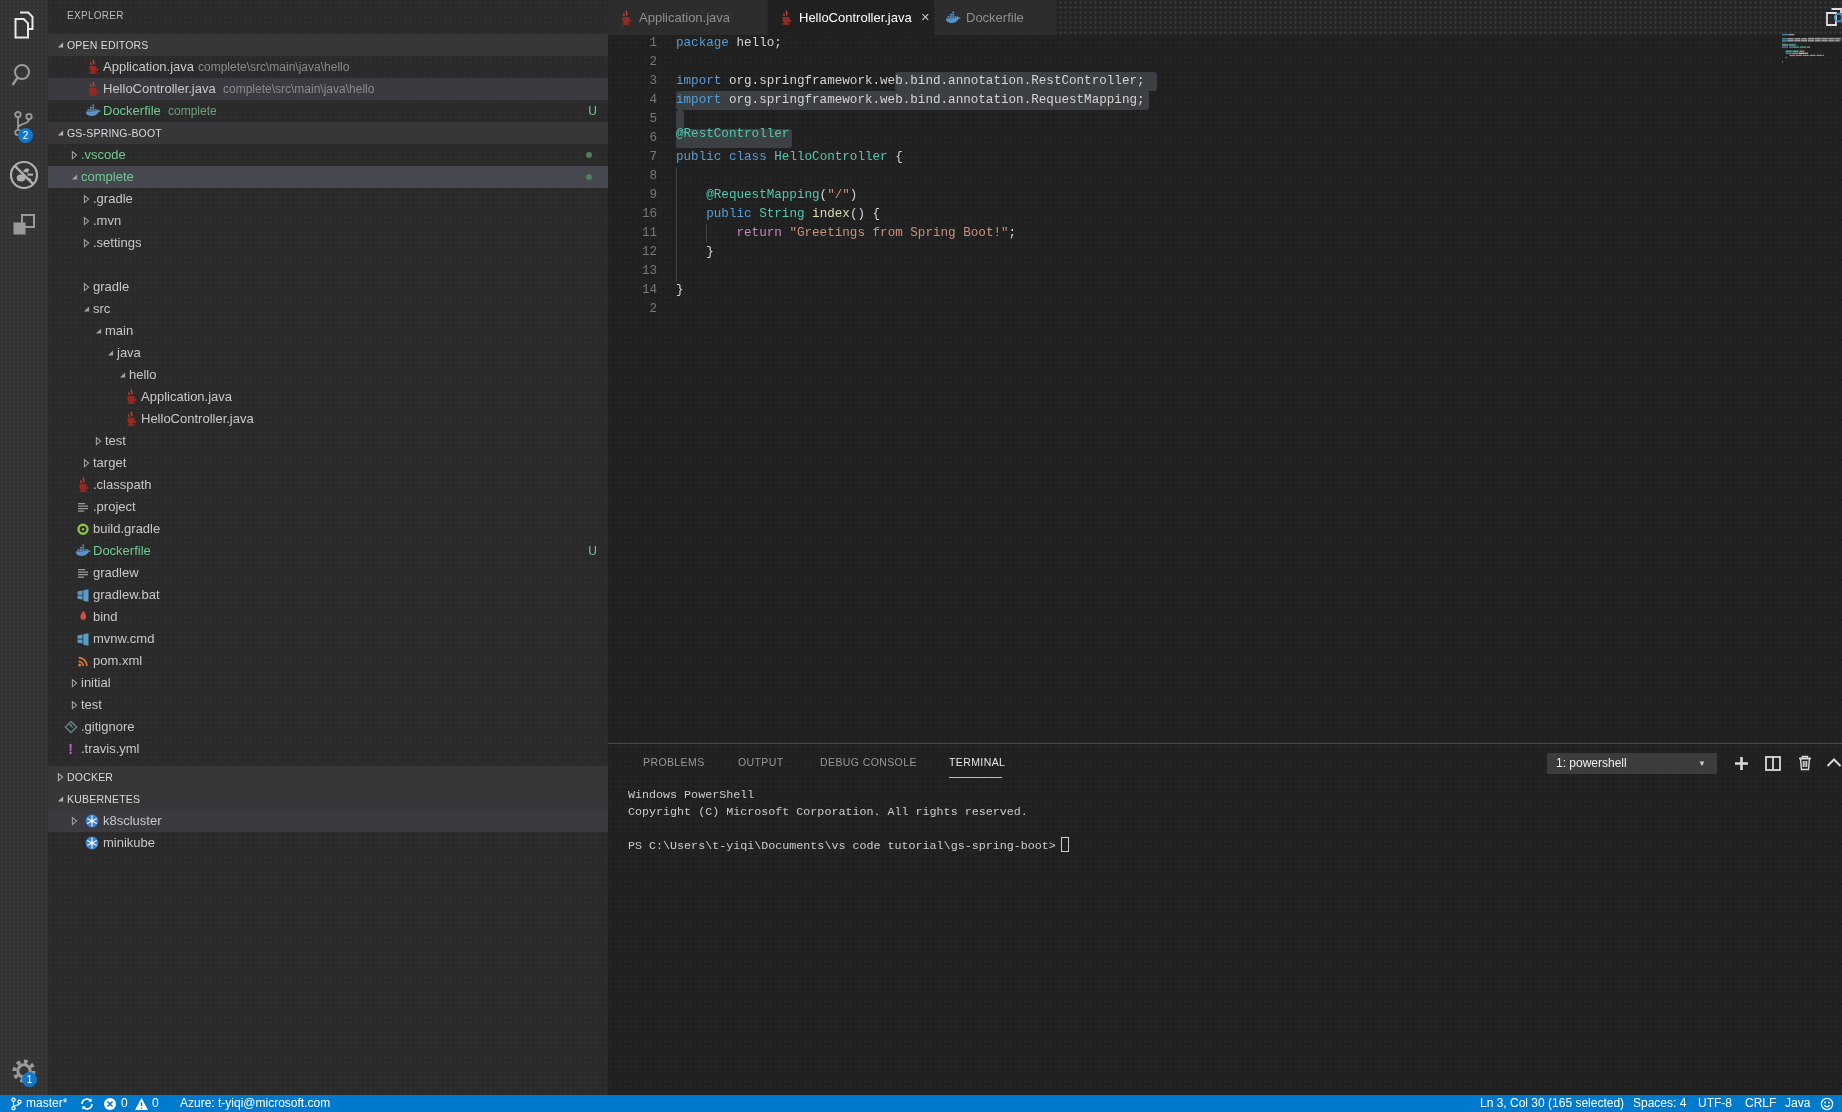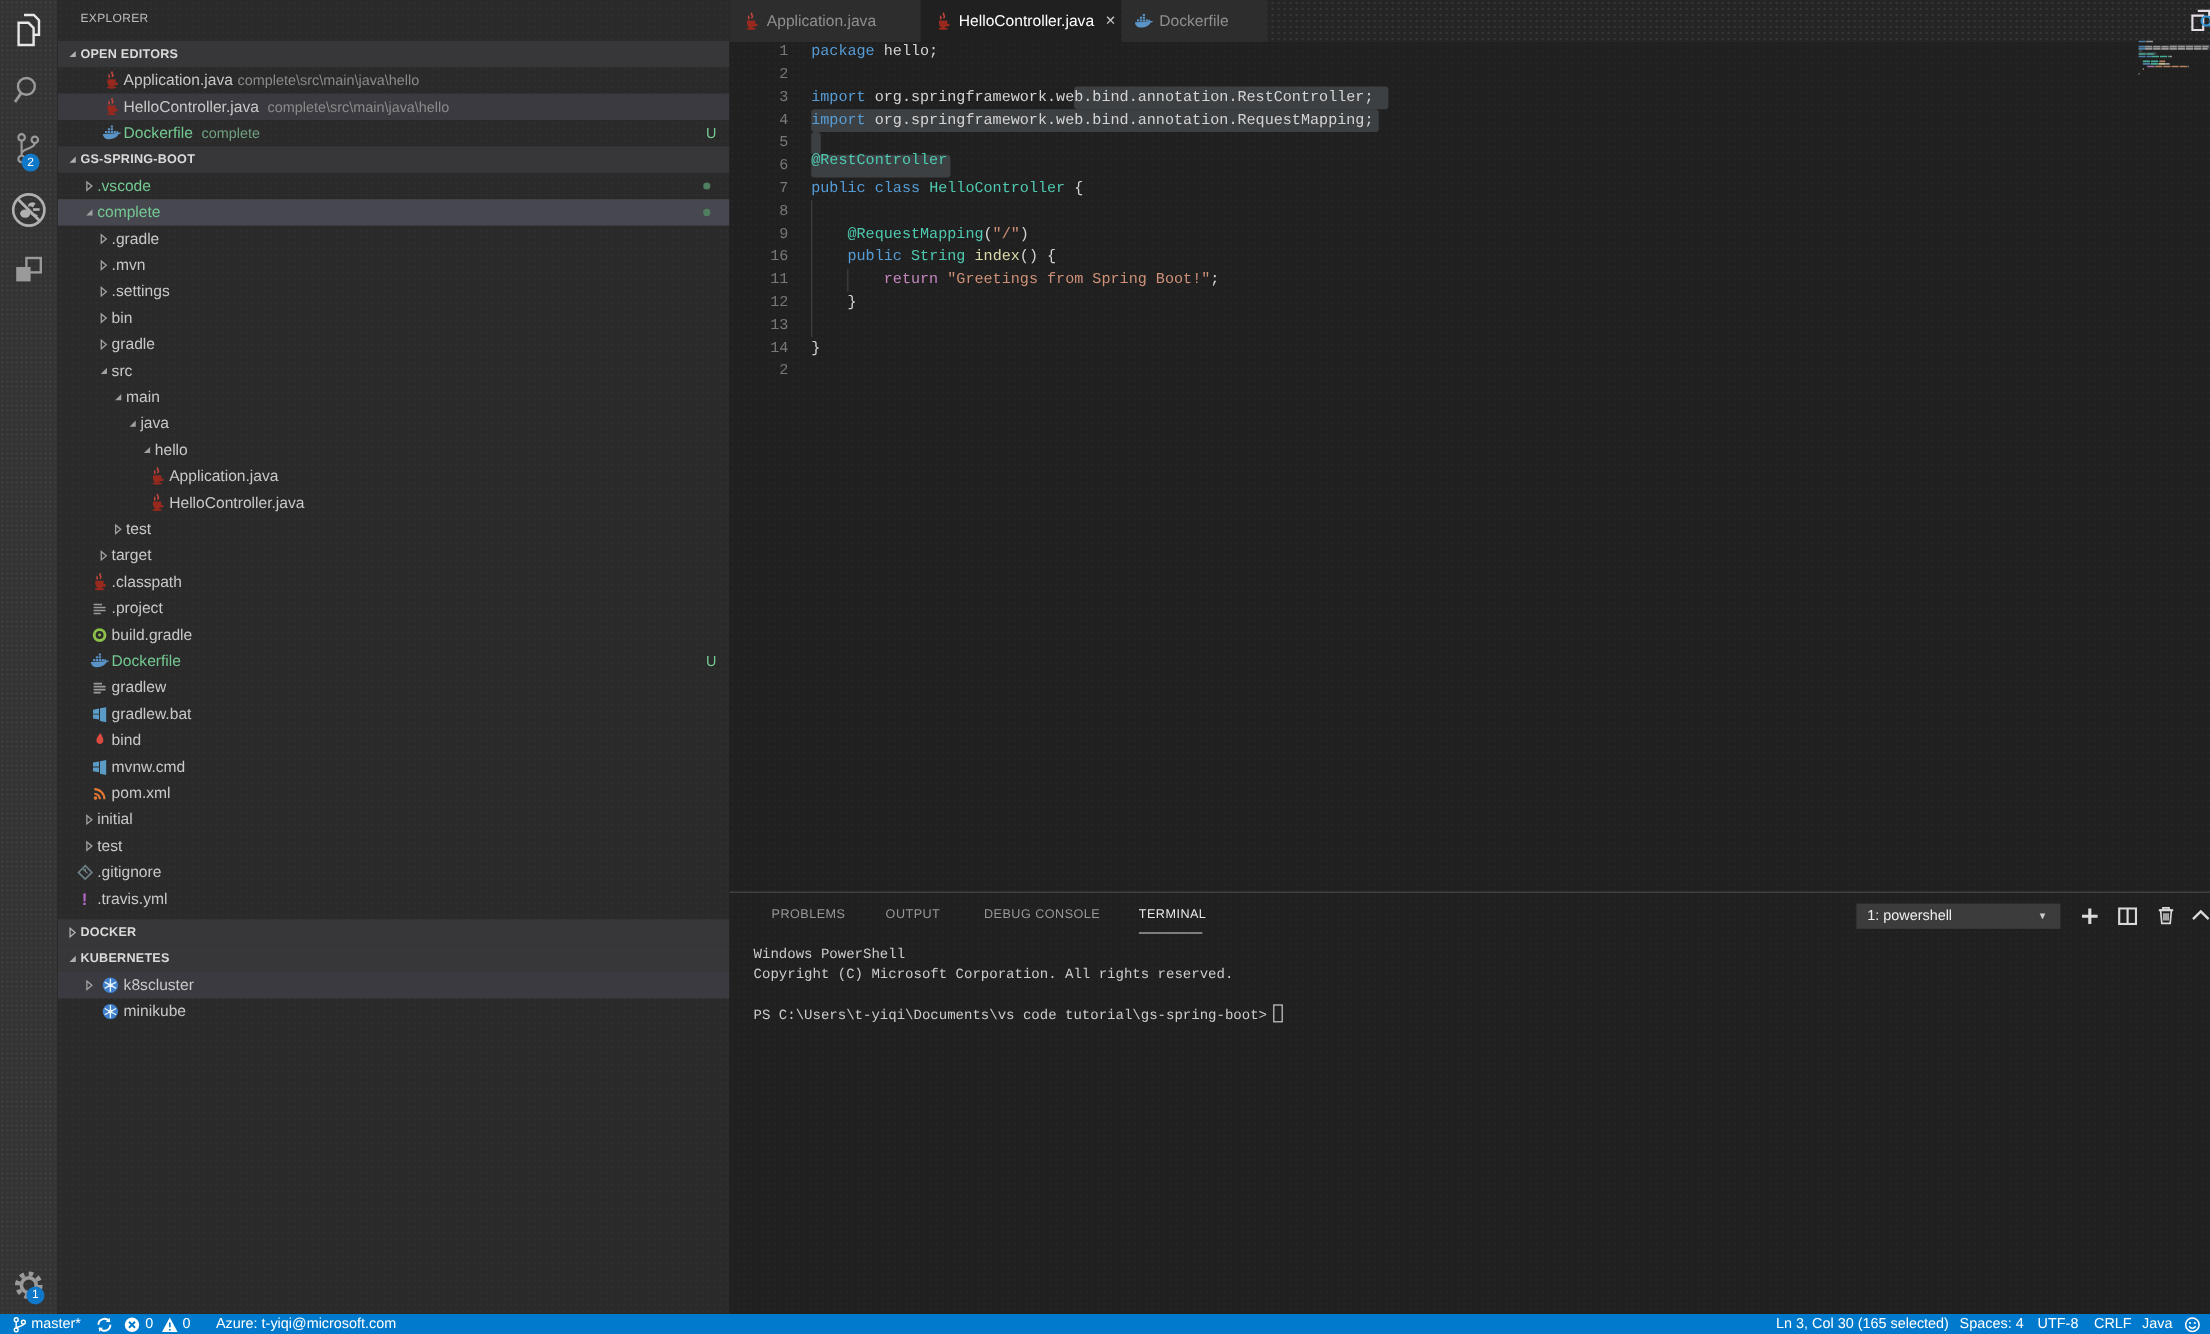--- a/index.html
+++ b/index.html
@@ -5,21 +5,21 @@
   body { font-family:"Liberation Sans", sans-serif; position:relative; }
   .abs { position:absolute; }
   
   #activitybar { left:0; top:0; width:48px; height:1095px; background:#333333; background-image:radial-gradient(circle, #3b3b3b 1px, transparent 1.3px); background-size:4px 4px; }
   .ab-item { position:absolute; left:0; width:48px; height:50px; display:flex; align-items:center; justify-content:center; }
   .badge { position:absolute; border-radius:50%; background:#1078c8; color:#fff; font-size:10px; display:flex; align-items:center; justify-content:center; }
   
   #sidebar { left:48px; top:0; width:560px; height:1111px; background:#2a2a2b; background-image:radial-gradient(circle, #2f2f30 1px, transparent 1.2px); background-size:5px 5px; overflow:hidden; }
   #sidebar .title { position:absolute; left:19px; top:10px; font-size:10px; letter-spacing:0.3px; color:#bdbdbd; }
   .row { position:absolute; left:0; width:560px; height:22px; line-height:22px; font-size:13px; color:#c8c8c8; white-space:nowrap; }
-  .hdr { background:#37373a; font-weight:bold; font-size:10.5px; color:#dadada; letter-spacing:0.2px;text-align:right; }
+  .hdr { background:#37373a; font-weight:normal; font-size:10.5px; color:#dadada; letter-spacing:0.2px;text-align:right; }
   .sel { background:#3a3a40; }
   .sel2 { background:#47474f; }
   .green { color:#73c991; }
   .dim { color:#8b8b8b; }
   .dimg { color:#6f9f7e; }
   .tw { position:absolute; top:5px; }
   .icon16 { position:absolute; top:3px; width:16px; height:16px; }
   .u-badge { position:absolute; right:11px; top:0; color:#73c991; font-size:12px; }
   .gdot { position:absolute; right:16px; top:8px; width:6px; height:6px; border-radius:50%; background:#507e5e; }
   
@@ -179,26 +179,20 @@
       <svg class="tw" style="left:33px" width="10" height="12" viewBox="0 0 10 12">
         <path d="M3.4 2.6l4.2 3.5-4.2 3.5z" fill="none" stroke="#a0a0a0" stroke-width="1.1"></path>
       </svg>
       <span class="" style="position:absolute;left:45px">.mvn</span>
     </div>
 <div class="row " style="top:232px">
       <svg class="tw" style="left:33px" width="10" height="12" viewBox="0 0 10 12">
         <path d="M3.4 2.6l4.2 3.5-4.2 3.5z" fill="none" stroke="#a0a0a0" stroke-width="1.1"></path>
       </svg>
       <span class="" style="position:absolute;left:45px">.settings</span>
-    </div>
-<div class="row " style="top:254px">
-      <svg class="tw" style="left:33px" width="10" height="12" viewBox="0 0 10 12">
-        <path d="M3.4 2.6l4.2 3.5-4.2 3.5z" fill="none" stroke="#a0a0a0" stroke-width="1.1"></path>
-      </svg>
-      <span class="" style="position:absolute;left:45px">bin</span>
     </div>
 <div class="row " style="top:276px">
       <svg class="tw" style="left:33px" width="10" height="12" viewBox="0 0 10 12">
         <path d="M3.4 2.6l4.2 3.5-4.2 3.5z" fill="none" stroke="#a0a0a0" stroke-width="1.1"></path>
       </svg>
       <span class="" style="position:absolute;left:45px">gradle</span>
     </div>
 <div class="row " style="top:298px">
       <svg class="tw" style="left:33px" width="10" height="12" viewBox="0 0 10 12">
         <path d="M8.1 3.4v5.2H2.9z" fill="#a0a0a0"></path>

